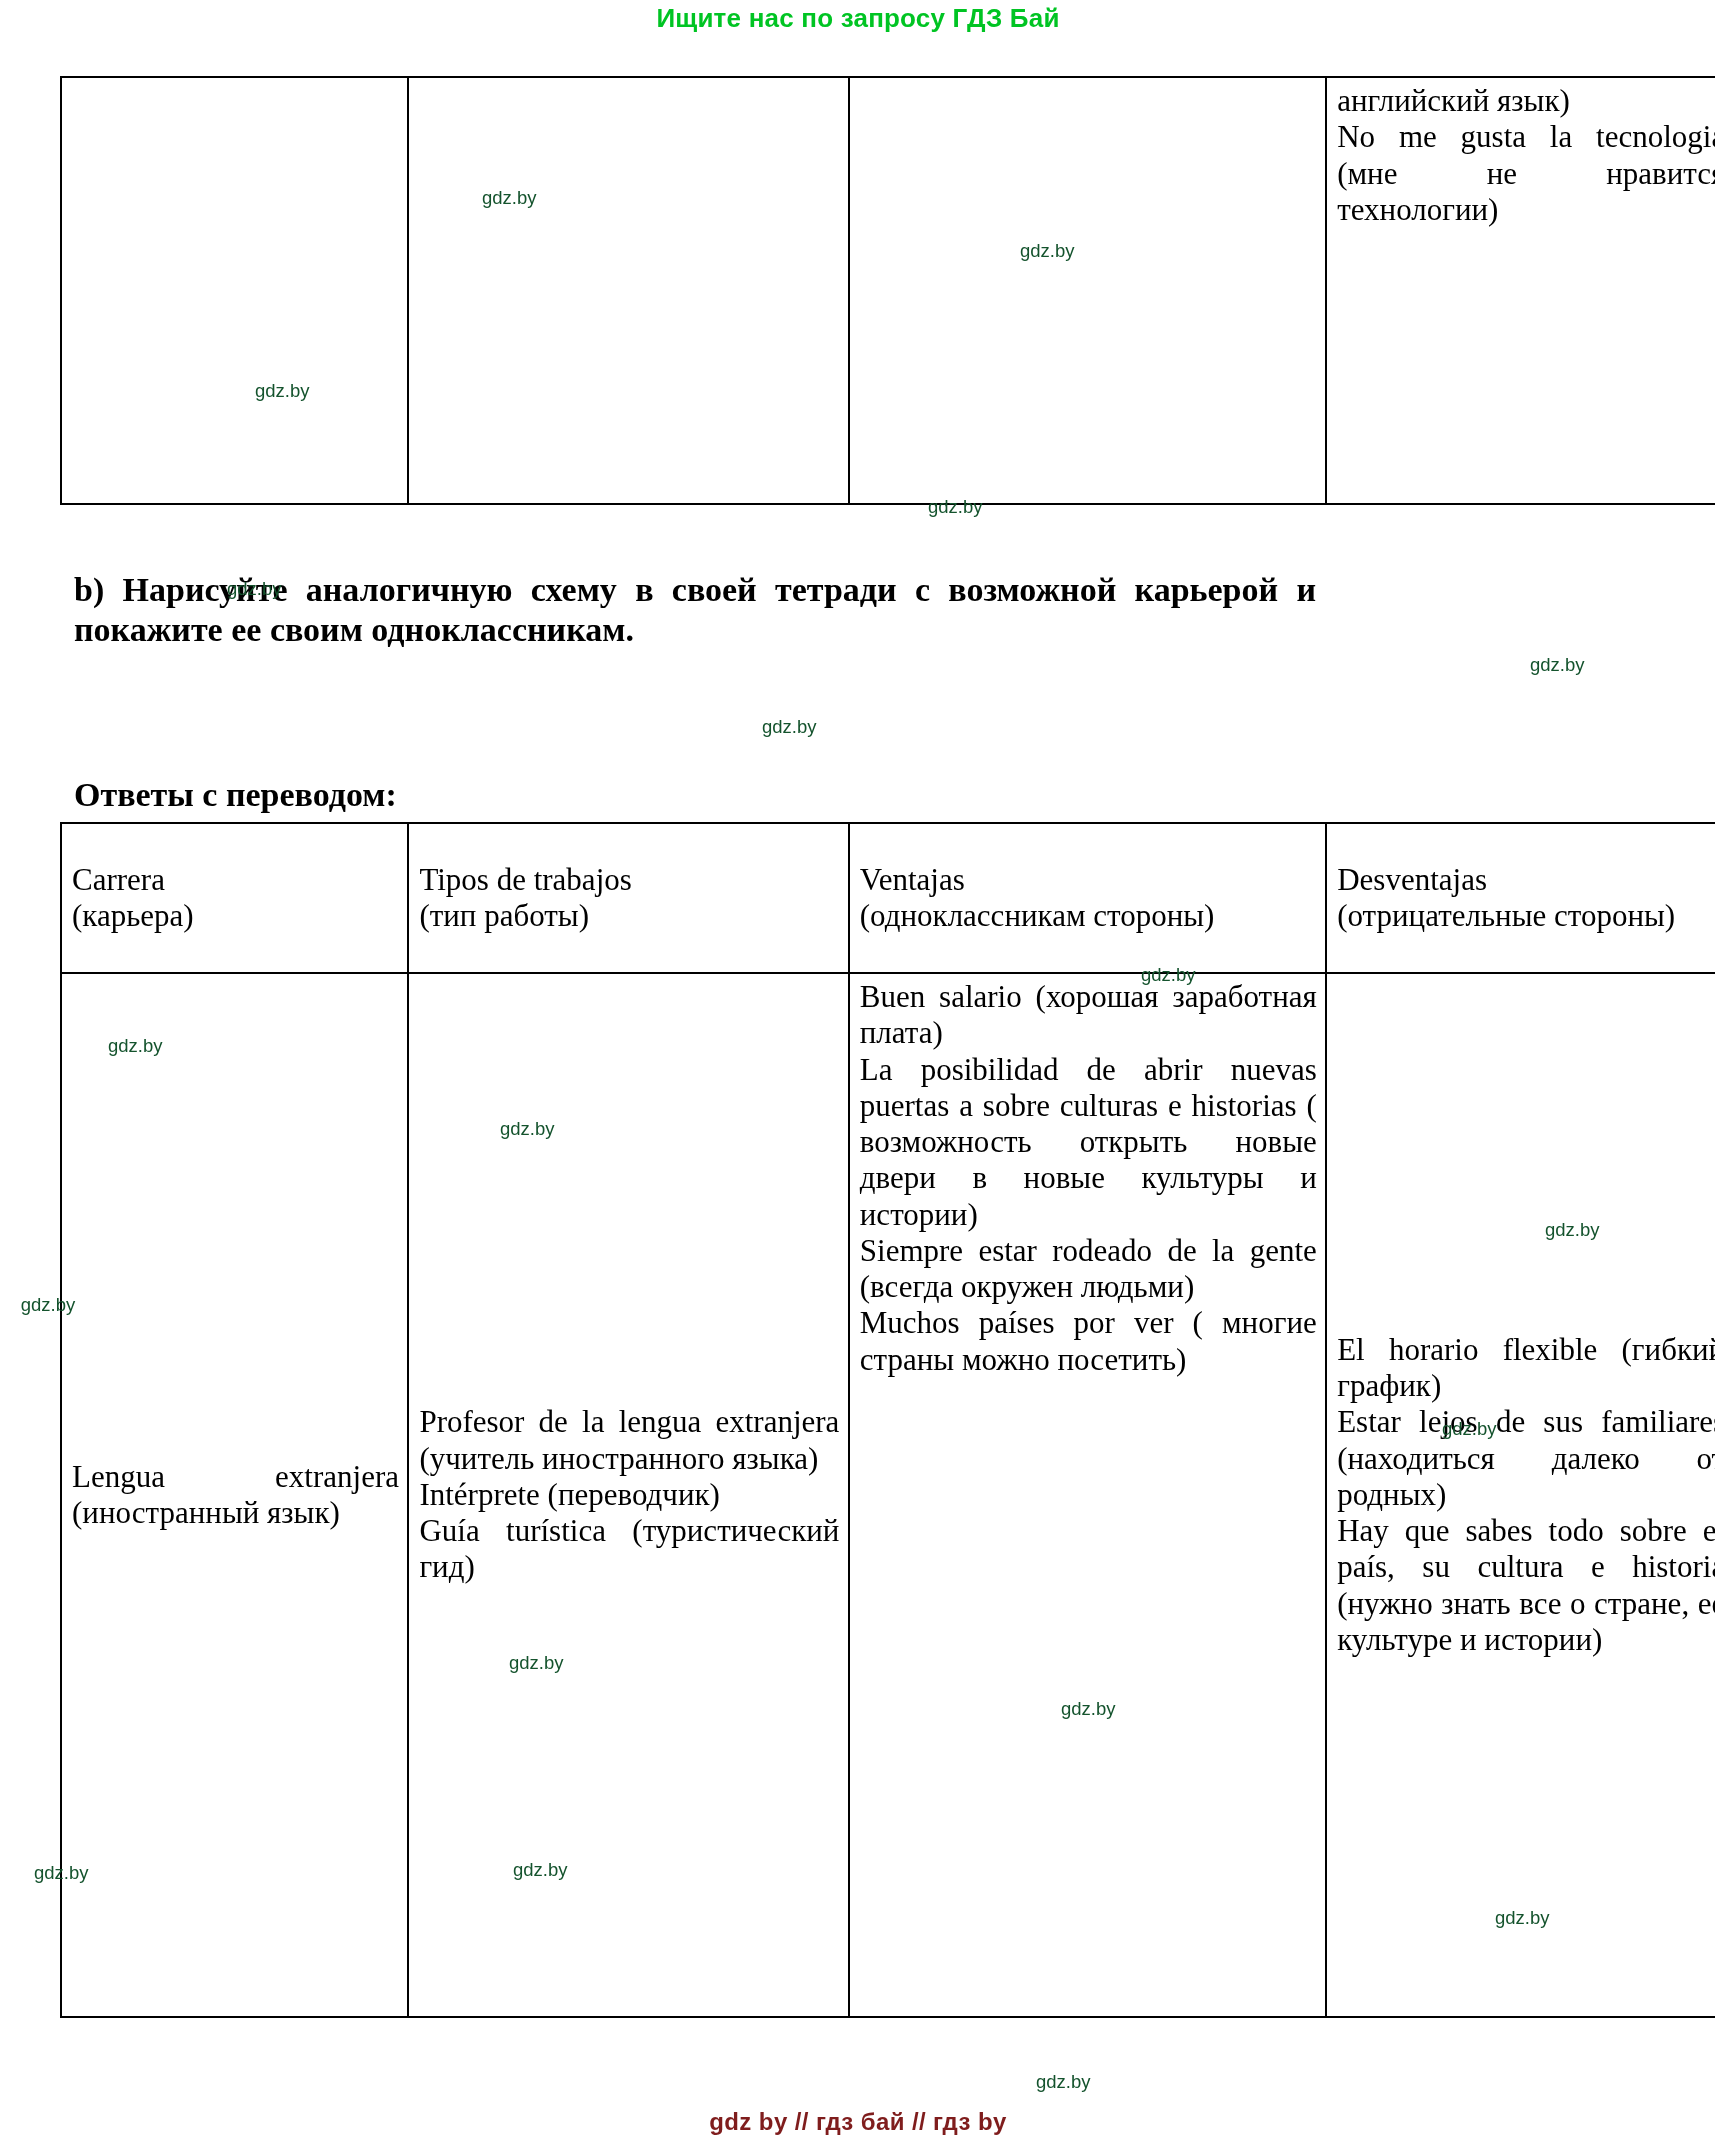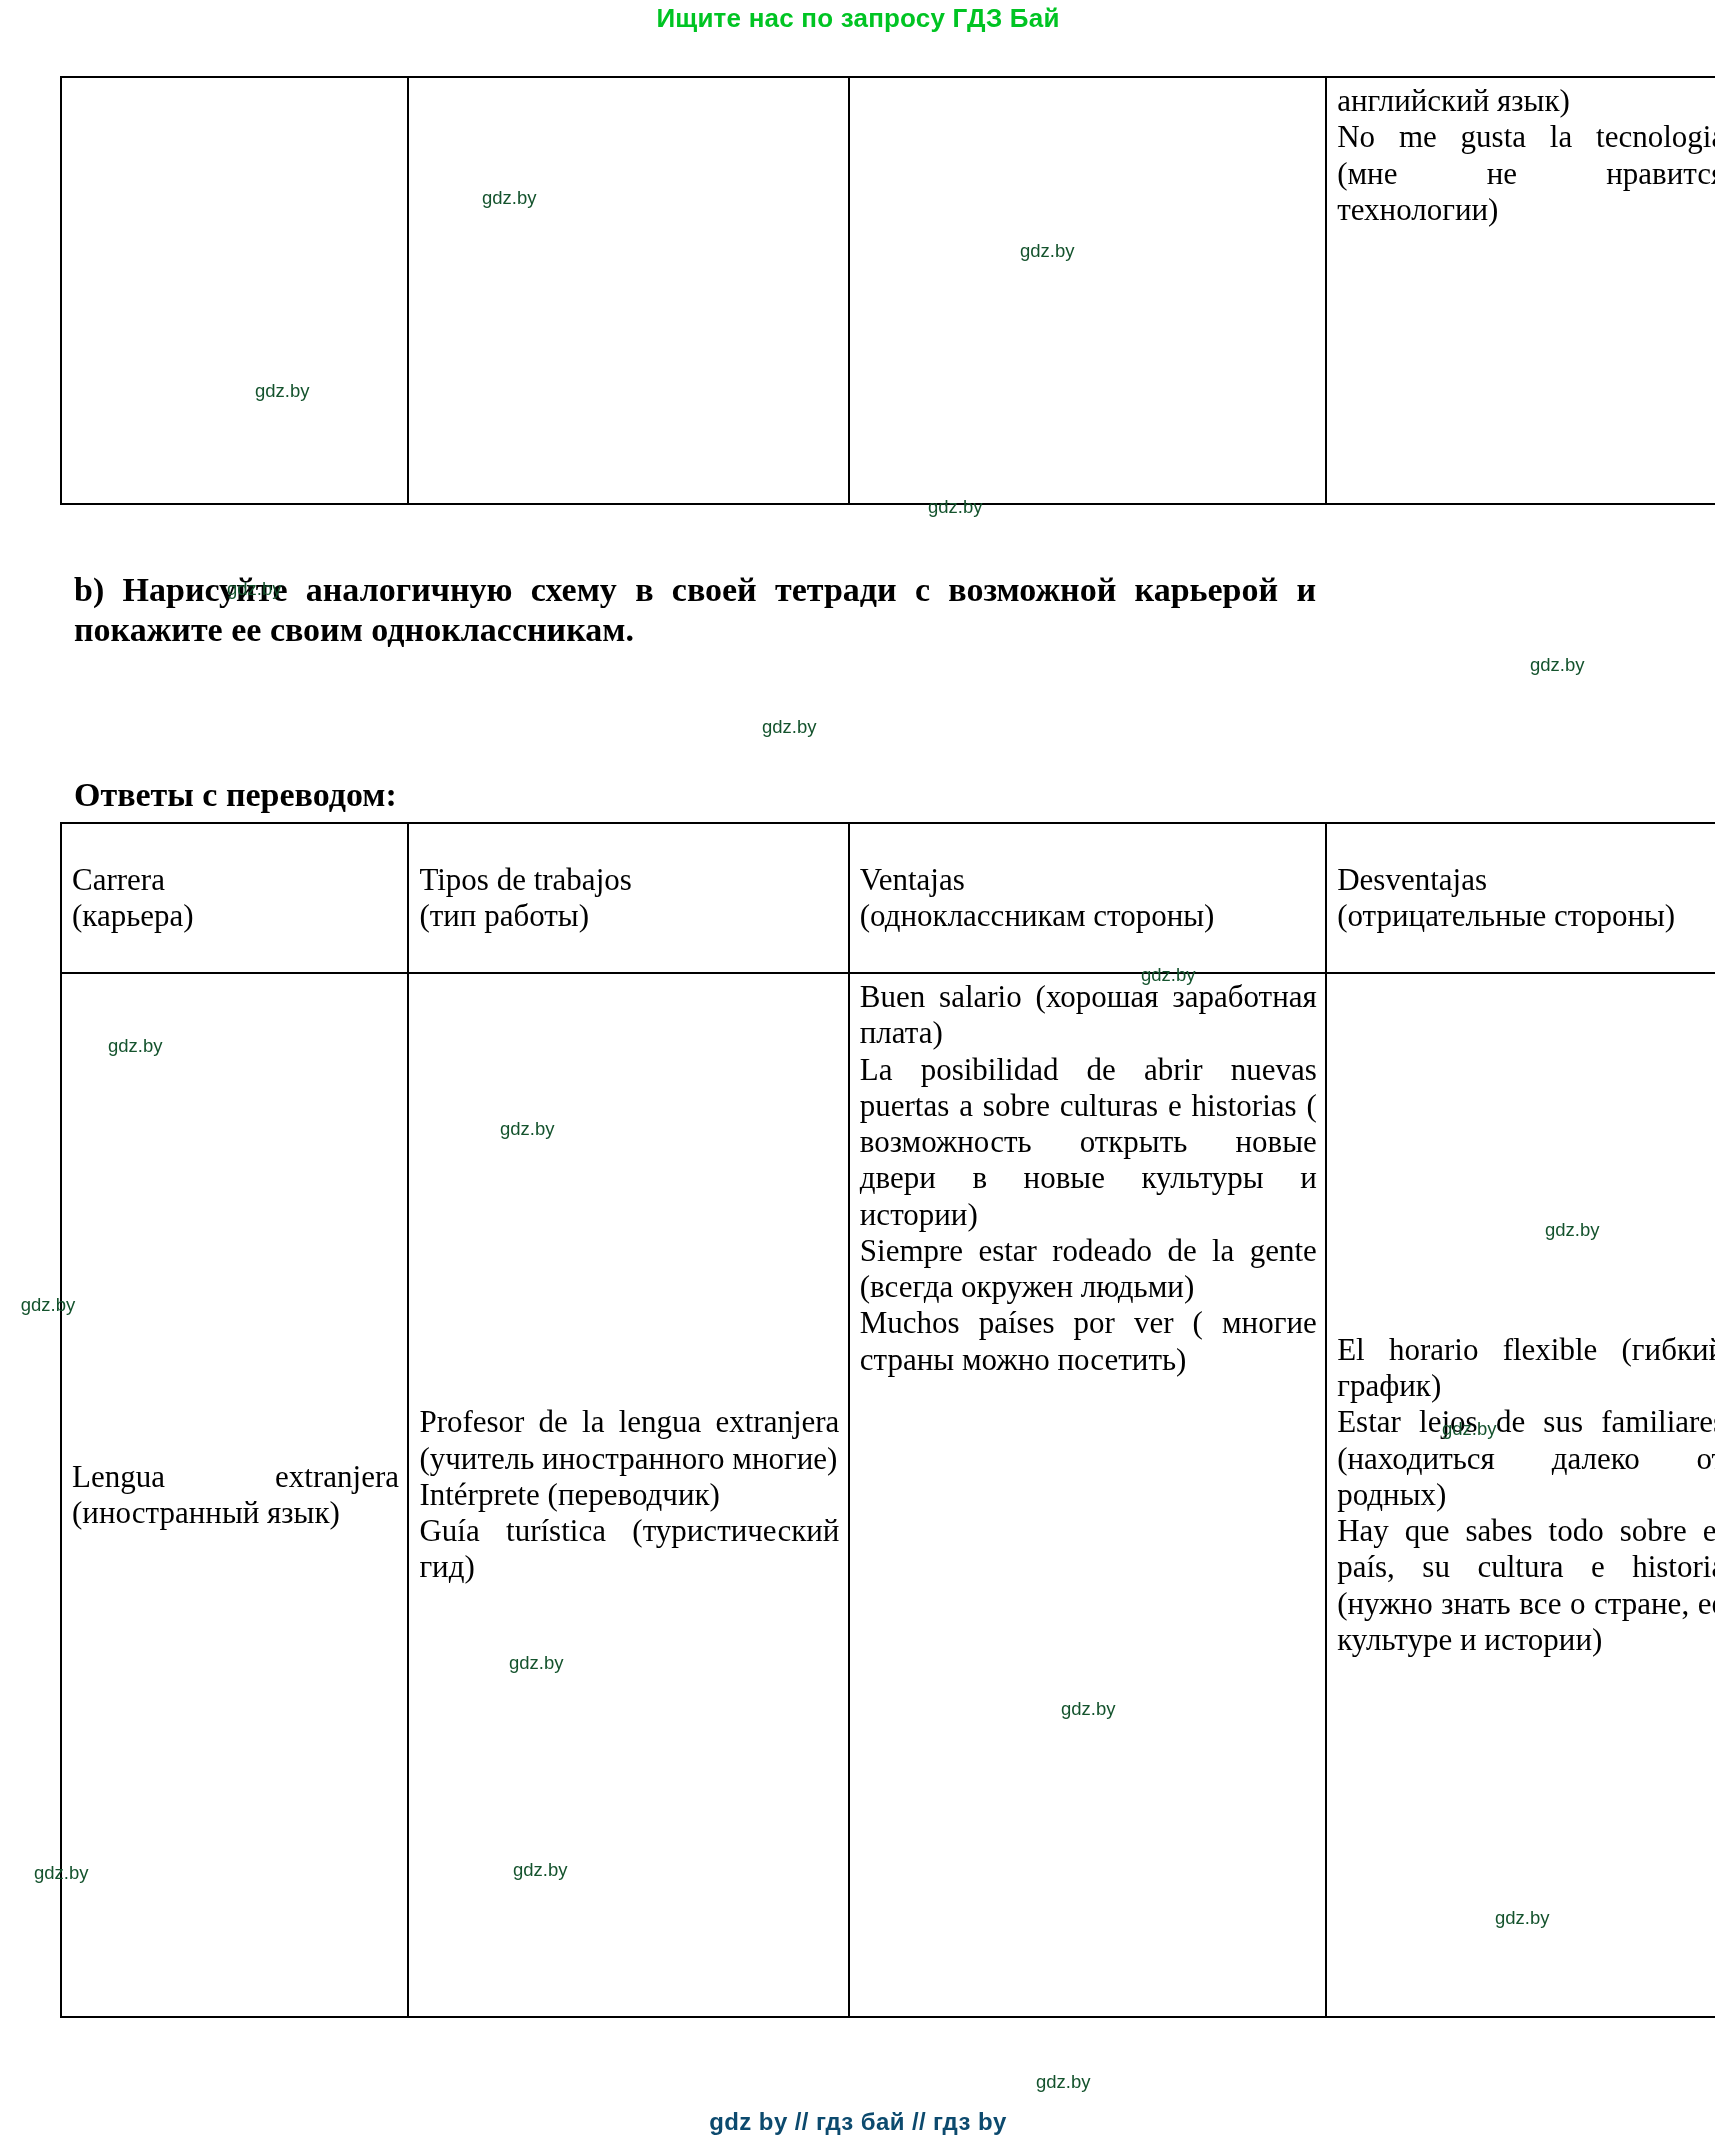--- a/index.html
+++ b/index.html
@@ -113,21 +113,21 @@
   
   #footer {
     position: absolute;
     left: 0;
     top: 2108px;
     width: 1716px;
     text-align: center;
     font-family: "Liberation Sans", "DejaVu Sans", sans-serif;
     font-size: 24px;
     font-weight: bold;
-    color: #0c4a6e;
+    color: #7f1d1d;
     letter-spacing: 0.4px;
   }
 </style>
 </head>
 <body>
 
 <div class="top-banner">Ищите нас по запросу ГДЗ Бай</div>
 
 <table id="table-one" class="doc-table">
   <tbody>
@@ -165,21 +165,21 @@
       <td class="c4">
         <p>Desventajas</p>
         <p class="just">(отрицательные стороны)</p>
       </td>
     </tr>
     <tr class="body-row">
       <td class="c1">
         <p class="just">Lengua extranjera (иностранный язык)</p>
       </td>
       <td class="c2">
-        <p class="just">Profesor de la lengua extranjera (учитель иностранного многие)</p>
+        <p class="just">Profesor de la lengua extranjera (учитель иностранного языка)</p>
         <p class="just">Intérprete (переводчик)</p>
         <p class="just">Guía turística (туристический гид)</p>
       </td>
       <td class="c3">
         <p class="just">Buen salario (хорошая заработная плата)</p>
         <p class="just">La posibilidad de abrir nuevas puertas a sobre culturas e historias ( возможность открыть новые двери в новые культуры и истории)</p>
         <p class="just">Siempre estar rodeado de la gente (всегда окружен людьми)</p>
         <p class="just">Muchos países por ver ( многие страны можно посетить)</p>
       </td>
       <td class="c4">

